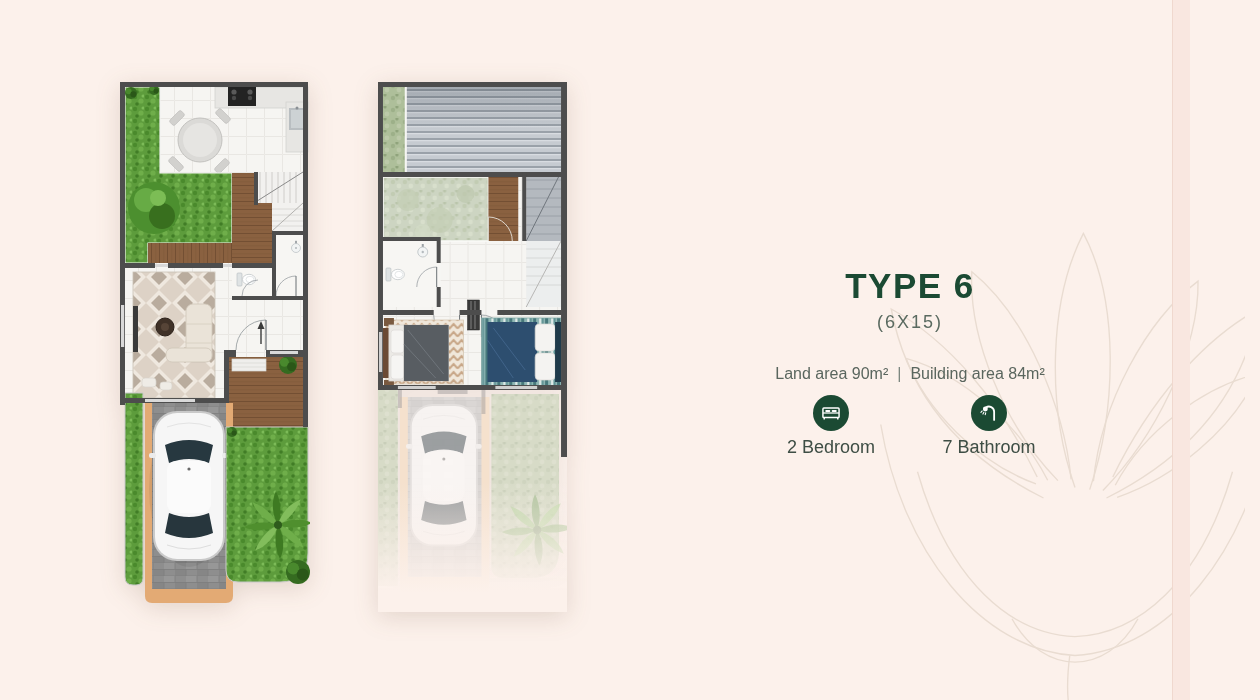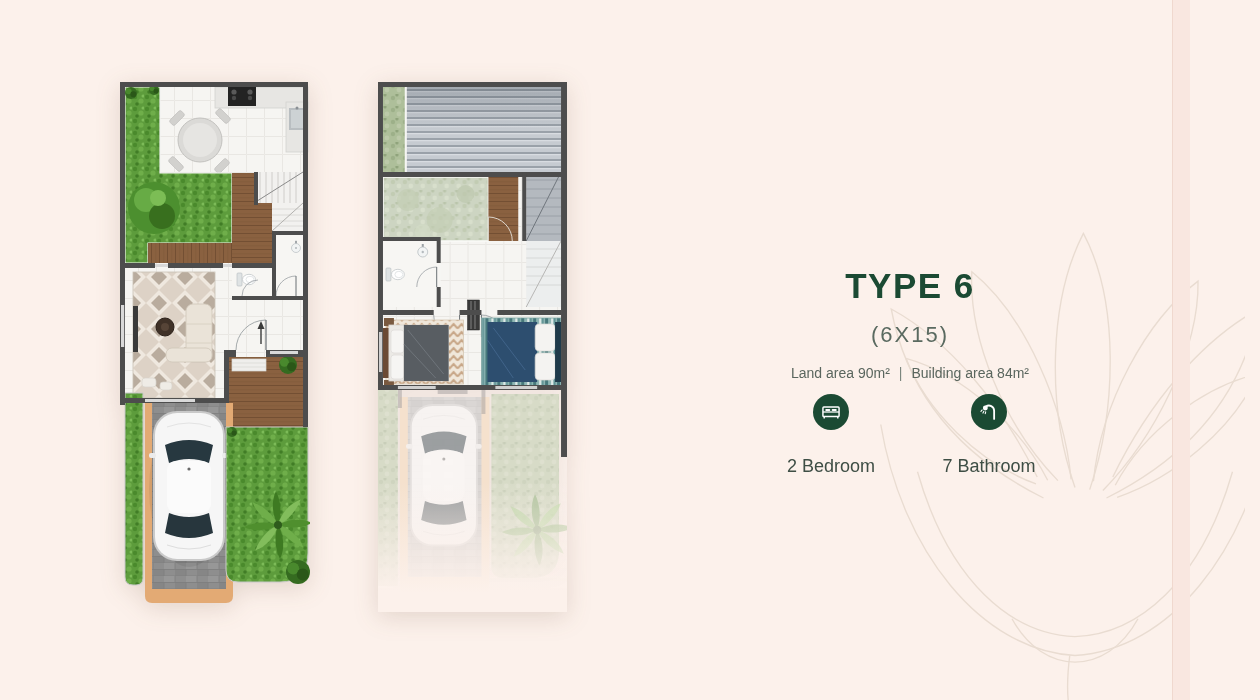--- a/index.html
+++ b/index.html
@@ -8,25 +8,25 @@
   .lotus{position:absolute;left:845px;top:200px;width:400px;height:500px;z-index:0;}
   .plan{position:absolute;top:82px;z-index:1;filter:drop-shadow(0 5px 12px rgba(95,60,35,.16));}
   .plan1{left:120px;width:190px;height:523px;}
   .plan2{left:378px;width:189px;height:530px;}
   .edge-strip{position:absolute;right:0;top:0;width:17px;height:700px;z-index:3;
     background:var(--strip,#f9e7e0);border-left:1px solid var(--strip-border,#f0d8ce);}
   .info{position:absolute;left:744px;top:268px;width:332px;z-index:2;text-align:center;
     color:var(--text-gray,#5a665e);}
   .info h1{margin:0;font-size:35px;line-height:36px;font-weight:bold;letter-spacing:1.5px;
     color:var(--accent,#1b4a33);}
-  .subtitle{font-size:22px;line-height:24px;letter-spacing:2px;margin-top:19px;color:#5a6a60;}
-  .area-line{margin-top:15px;font-size:14px;line-height:22px;white-space:nowrap;}
+  .subtitle{font-size:18px;line-height:24px;letter-spacing:2px;margin-top:6px;color:#5a6a60;}
+  .area-line{margin-top:29px;font-size:16px;line-height:22px;white-space:nowrap;}
   .area-line .divider{margin:0 9px;color:#7b867e;}
   .features{margin-top:10px;display:flex;justify-content:center;gap:30px;}
-  .feature{display:flex;flex-direction:column;align-items:center;min-width:128px;gap:20px;}
+  .feature{display:flex;flex-direction:column;align-items:center;min-width:128px;}
   .fcircle{width:36px;height:36px;border-radius:50%;background:var(--accent,#1b4a33);
     display:flex;align-items:center;justify-content:center;}
   .flabel{margin-top:6px;font-size:18px;color:var(--label,#3e4e45);}
   .hiddefs{position:absolute;width:0;height:0;}
 </style>
 </head>
 <body>
 
 <svg class="hiddefs" aria-hidden="true">
   <defs>

